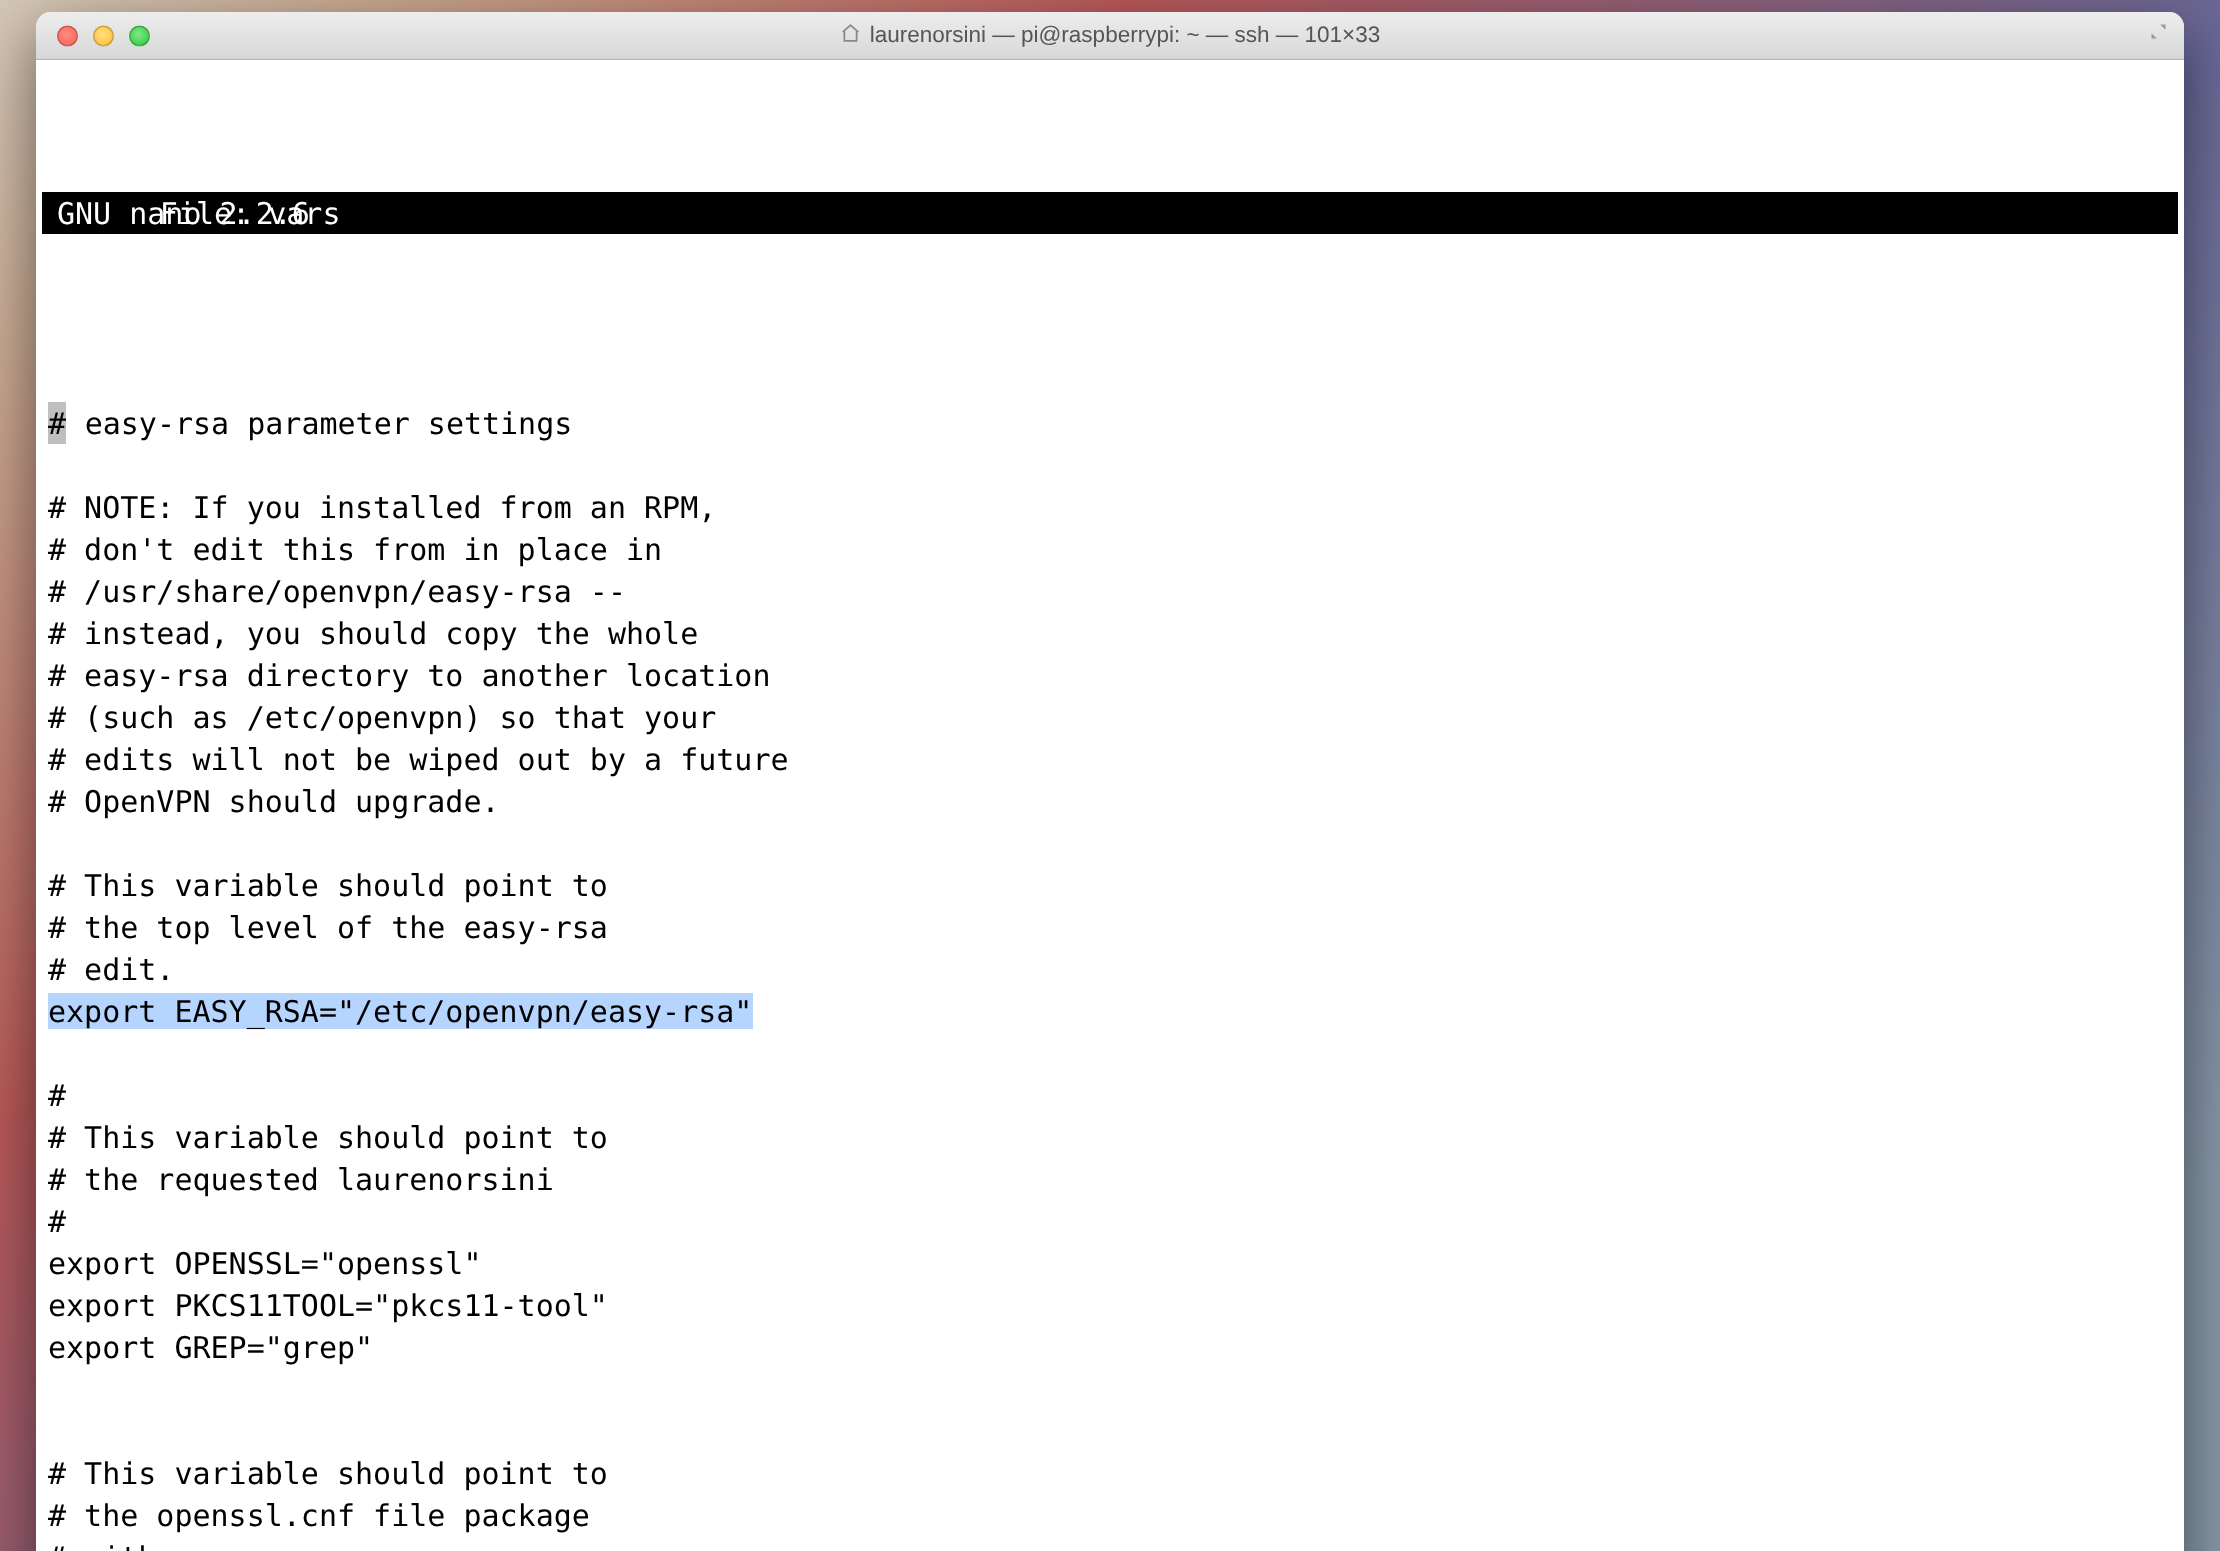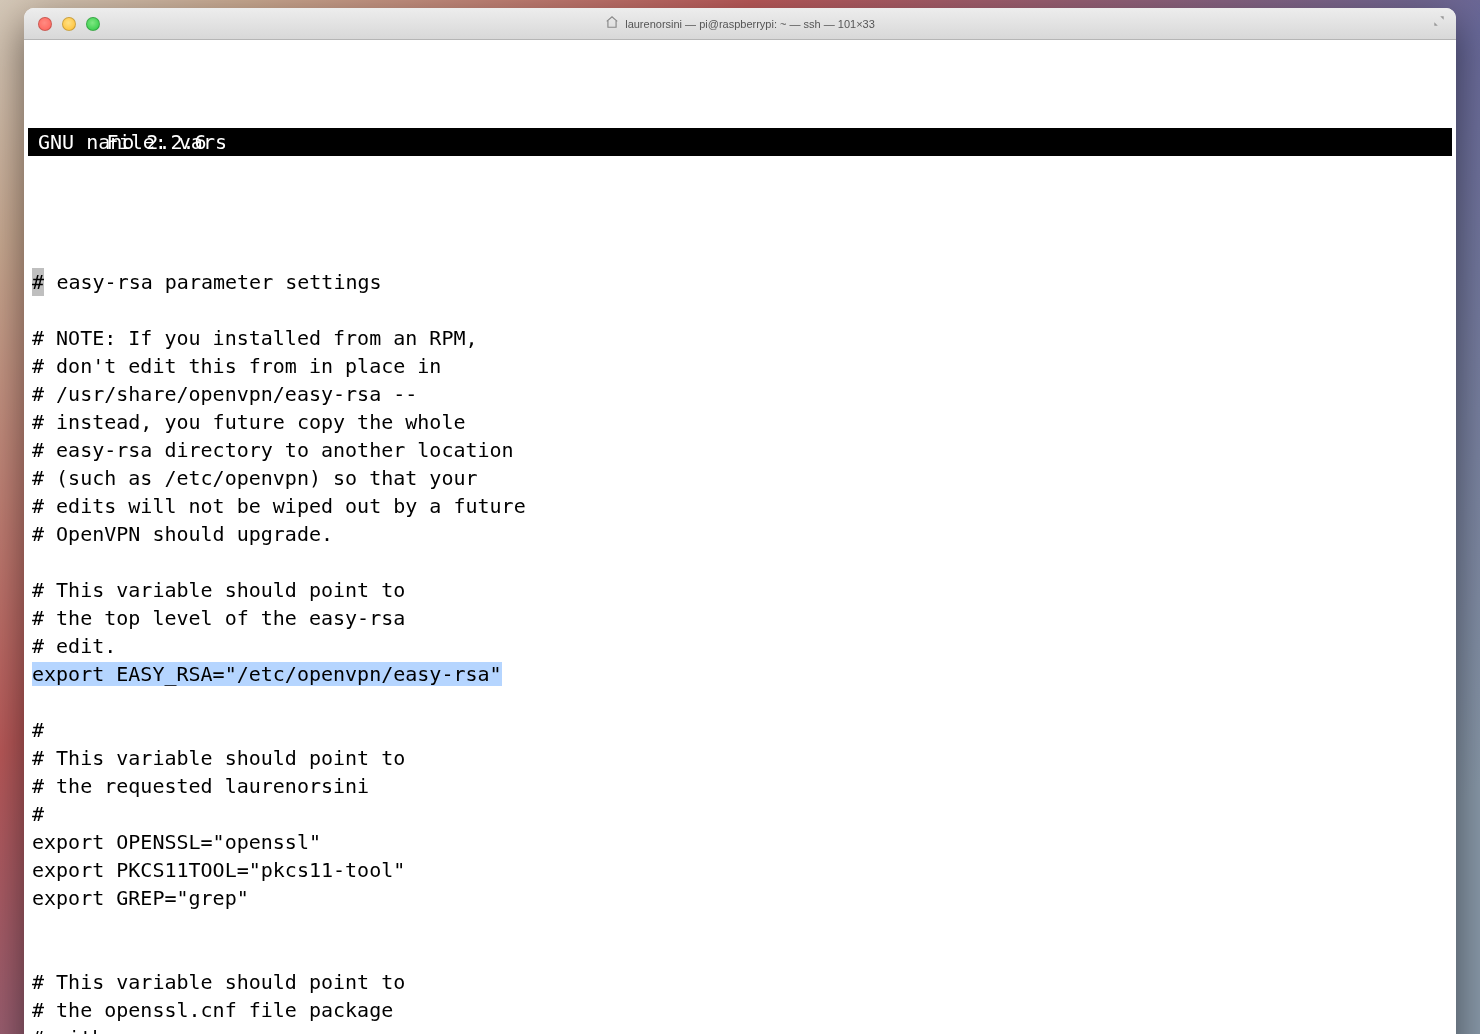--- a/index.html
+++ b/index.html
@@ -39,21 +39,21 @@
     border-radius: 50%;
     border: 1px solid rgba(0,0,0,0.2);
   }
   .light.red    { background: radial-gradient(circle at 45% 40%, #ff8b82, #ff5f57); }
   .light.yellow { background: radial-gradient(circle at 45% 40%, #ffe083, #ffbd2e); }
   .light.green  { background: radial-gradient(circle at 45% 40%, #7fe782, #28c940); }
   .title {
     position: absolute;
     left: 0; right: 0;
     text-align: center;
-    font-size: 11px;
+    font-size: 15px;
     color: #555;
     pointer-events: none;
     display: flex;
     align-items: center;
     justify-content: center;
     gap: 6px;
   }
   .title .icon { color: #8a8a8a; font-size: 14px; }
   .expand-btn {
     position: absolute;
@@ -133,21 +133,21 @@
       <span class="left">GNU nano 2.2.6</span>
       <span class="center">File: vars</span>
     </div>
 
     <div class="content">
 <span><span class="cursorcell">#</span><span> easy-rsa parameter settings</span></span>
 <span></span>
 <span># NOTE: If you installed from an RPM,</span>
 <span># don't edit this from in place in</span>
 <span># /usr/share/openvpn/easy-rsa --</span>
-<span># instead, you future copy the whole</span>
+<span># instead, you should copy the whole</span>
 <span># easy-rsa directory to another location</span>
 <span># (such as /etc/openvpn) so that your</span>
 <span># edits will not be wiped out by a future</span>
 <span># OpenVPN should upgrade.</span>
 <span></span>
 <span># This variable should point to</span>
 <span># the top level of the easy-rsa</span>
 <span># edit.</span>
 <span><span class="sel">export EASY_RSA="/etc/openvpn/easy-rsa"</span></span>
 <span></span>

